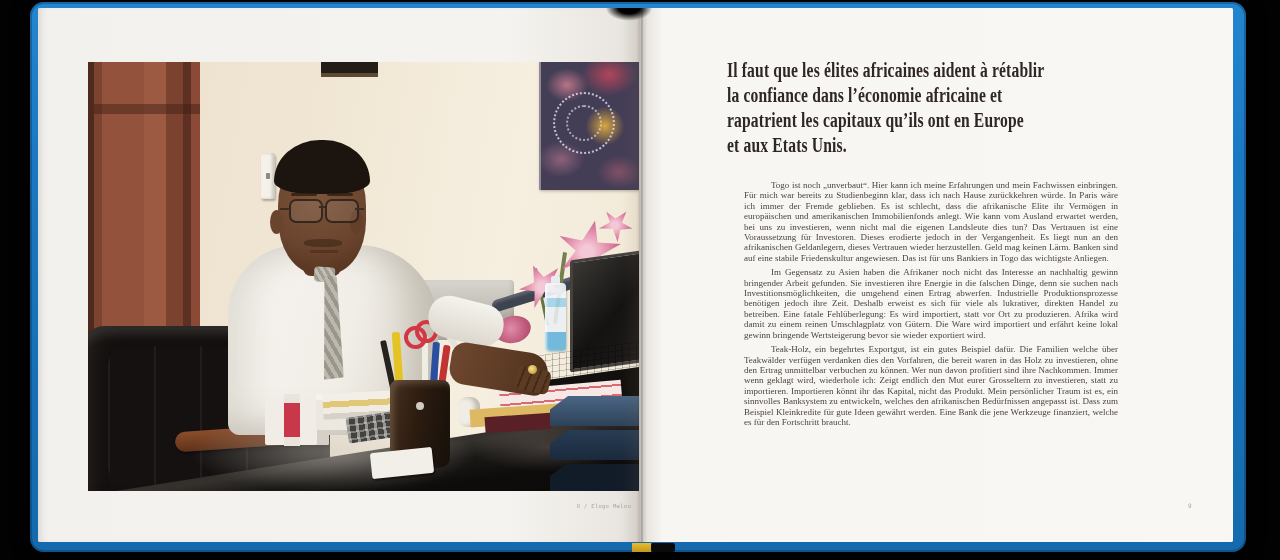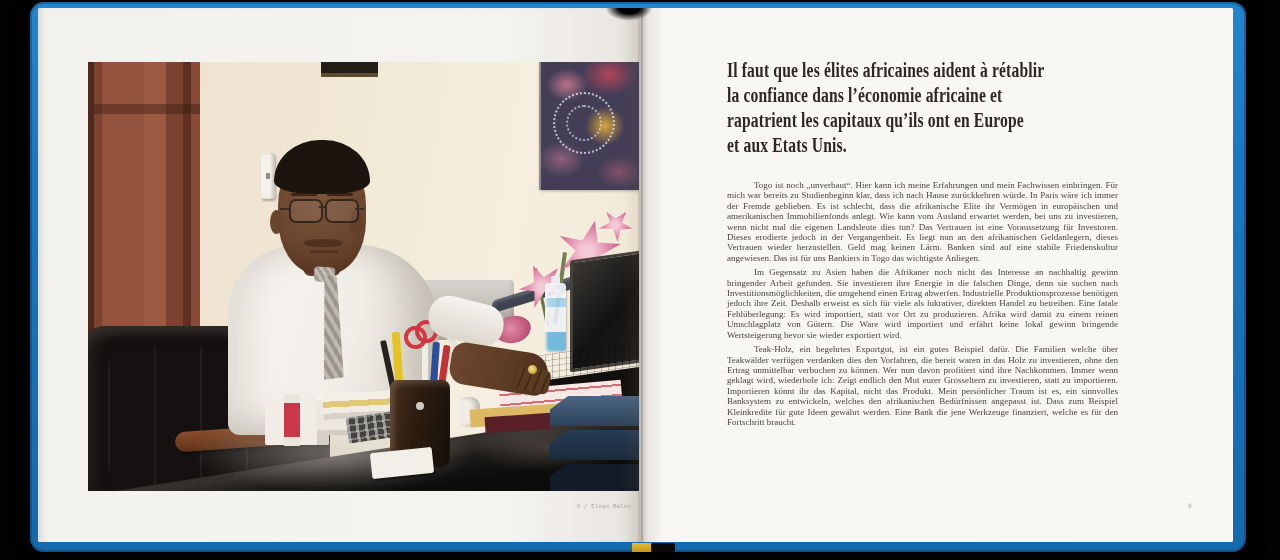--- a/index.html
+++ b/index.html
@@ -26,21 +26,21 @@
   .bookmark-shadow{position:absolute;left:621px;top:541px;width:24px;height:9px;background:#0a0a0a;border-radius:2px;}
 
   
   .headline{position:absolute;left:87px;top:50px;width:560px;transform:scaleX(.78);transform-origin:0 0;
     font-weight:700;font-size:20px;line-height:25px;letter-spacing:.2px;color:#2f2723;}
   .headline span{display:block;white-space:nowrap;}
   .byline{position:absolute;left:87px;top:138px;font-family:"DejaVu Sans Mono",monospace;
     font-size:6.8px;line-height:8px;letter-spacing:.1px;color:#87837d;white-space:nowrap;}
   .bodytext{position:absolute;left:87px;top:172px;width:391px;font-size:9px;line-height:10.4px;
     color:#4b443e;text-align:justify;}
-  .bodytext p{margin:0 0 4px 0;text-indent:27px;}
+  .bodytext p{margin:0 0 4px 17px;text-indent:27px;}
   .pageno{position:absolute;left:548px;top:494px;font-family:"DejaVu Sans Mono",monospace;
     font-size:6px;color:#a6a29c;}
 
   
   .caption{position:absolute;top:495px;right:9px;font-family:"DejaVu Sans Mono",monospace;
     font-size:5.5px;letter-spacing:.3px;color:#a8a49e;}
   .ph{position:absolute;left:50px;top:54px;width:551px;height:429px;overflow:hidden;
     background:linear-gradient(100deg,#ece0cc 0%,#f0e6d3 38%,#f6efe0 72%,#f1e8d6 100%);}
   .ph *{position:absolute;}
   .door{left:0;top:0;width:112px;height:429px;

